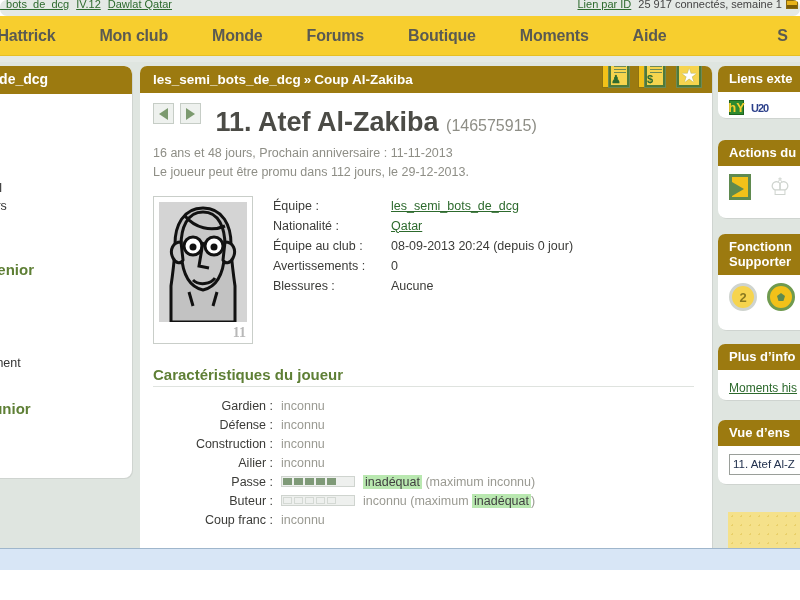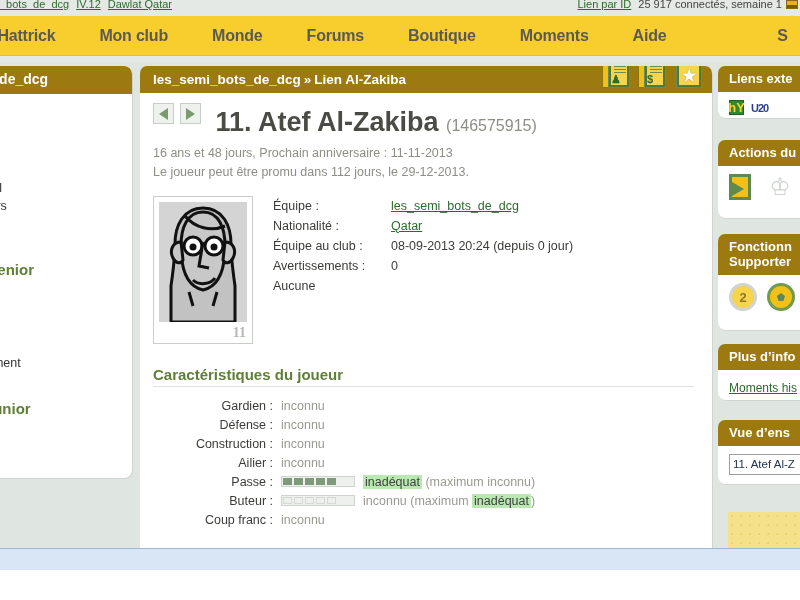--- a/index.html
+++ b/index.html
@@ -15,20 +15,21 @@
     width: 800px; height: 600px;
     background: #ffffff;
   }
 
   
   .topstrip {
     position: absolute; left: 0; top: 0; width: 800px; height: 16px;
     background: #e4e9e5;
     font-size: 11px; color: #444;
     overflow: hidden;
+    border-radius: 7px;
   }
   .topstrip .ts-left {
     position: absolute; left: 0; top: -2px; white-space: nowrap;
   }
   .topstrip .ts-right {
     position: absolute; right: 2px; top: -2px; white-space: nowrap;
   }
   .topstrip a { color: #2d6a2d; text-decoration: underline; }
   .ts-gap { display: inline-block; width: 7px; }
   .flag-ico {
@@ -343,21 +344,21 @@
       <div class="lc-link">ueurs</div>
       <div class="lc-link">atchs</div>
       <div class="lc-link">oule</div>
 
     </div>
   </div>
 
   <div class="panel" id="maincol">
 
     <div class="panel-head">
-      <span>les_semi_bots_de_dcg</span><span class="crumb-sep">»</span><span>Lien Al-Zakiba</span>
+      <span>les_semi_bots_de_dcg</span><span class="crumb-sep">»</span><span>Coup Al-Zakiba</span>
 
       <div class="head-icons">
         <div class="doc-ico">
           <div class="back"></div>
             <div class="front"></div>
             <div class="lines"></div>
           <div class="glyph">♟</div>
         </div>
         <div class="doc-ico">
           <div class="back"></div>
@@ -422,20 +423,21 @@
           </div>
           <div class="r">
             <div class="k">Équipe au club :</div>
             <div class="v">08-09-2013 20:24 (depuis 0 jour)</div>
           </div>
           <div class="r">
             <div class="k">Avertissements :</div>
             <div class="v">0</div>
           </div>
           <div class="r">
+            <div class="k">Blessures :</div>
             <div class="v">Aucune</div>
           </div>
         </div>
       </div>
 
       <div class="sect">
         <div class="sect-title">Caractéristiques du joueur</div>
         <div class="skills">
 
           <div class="r">

